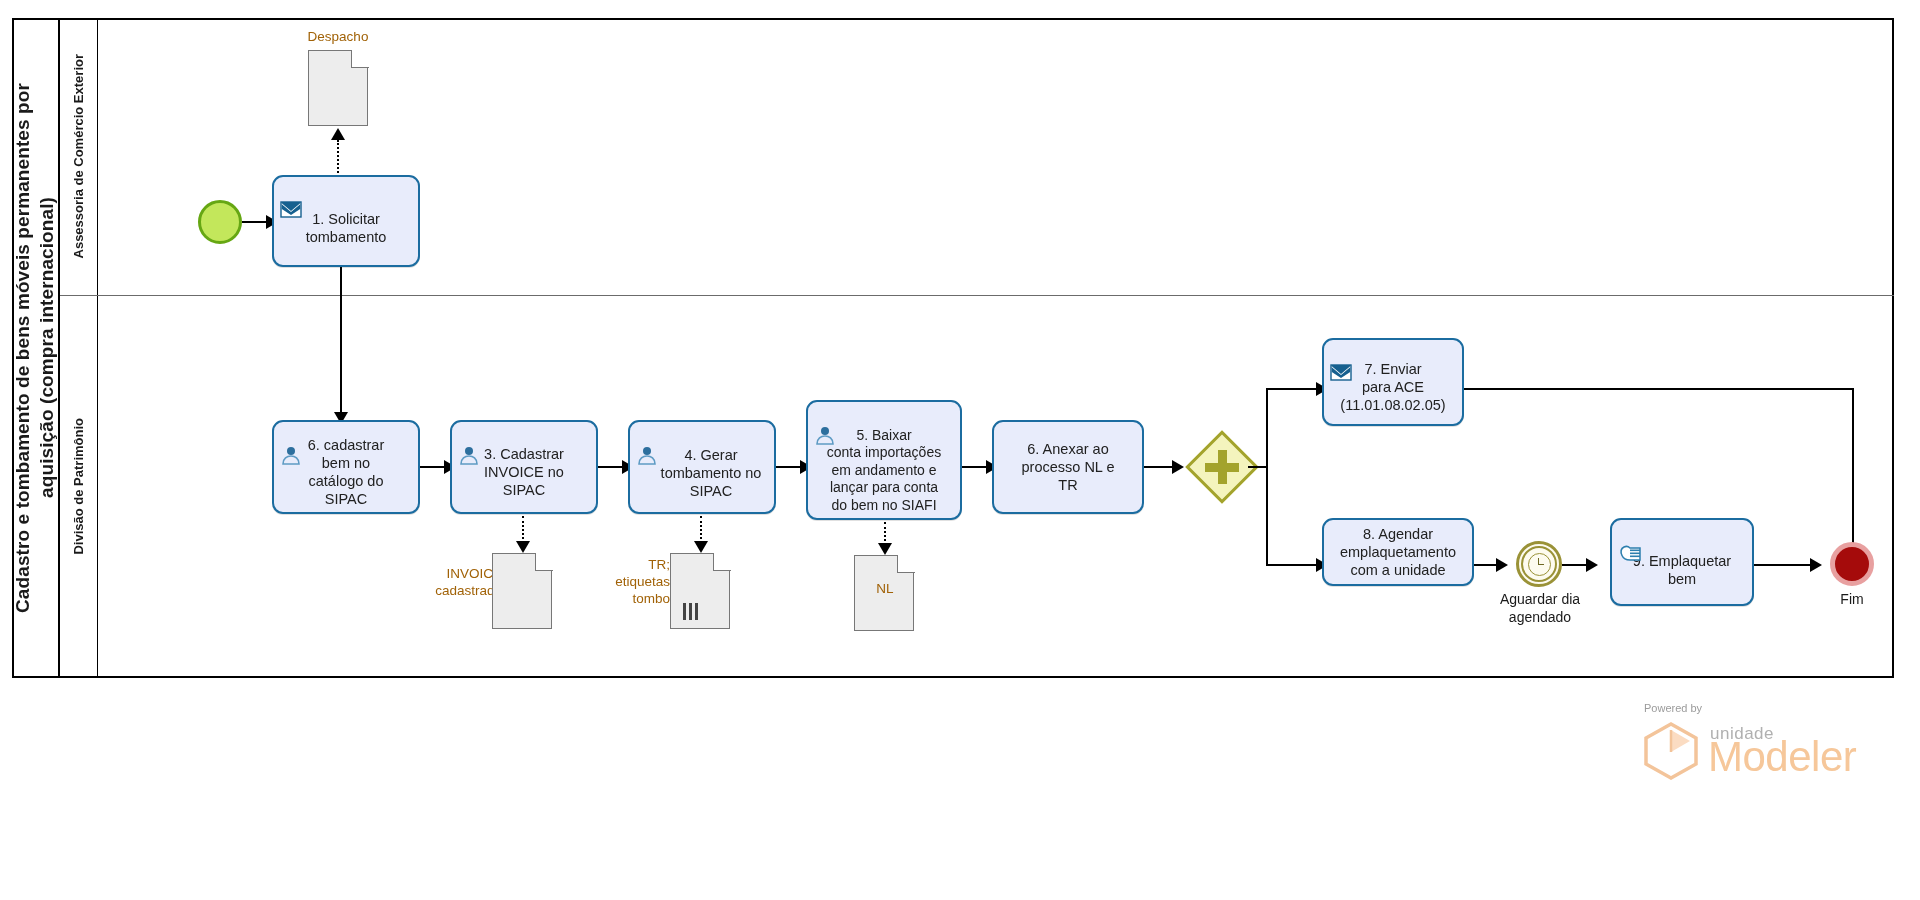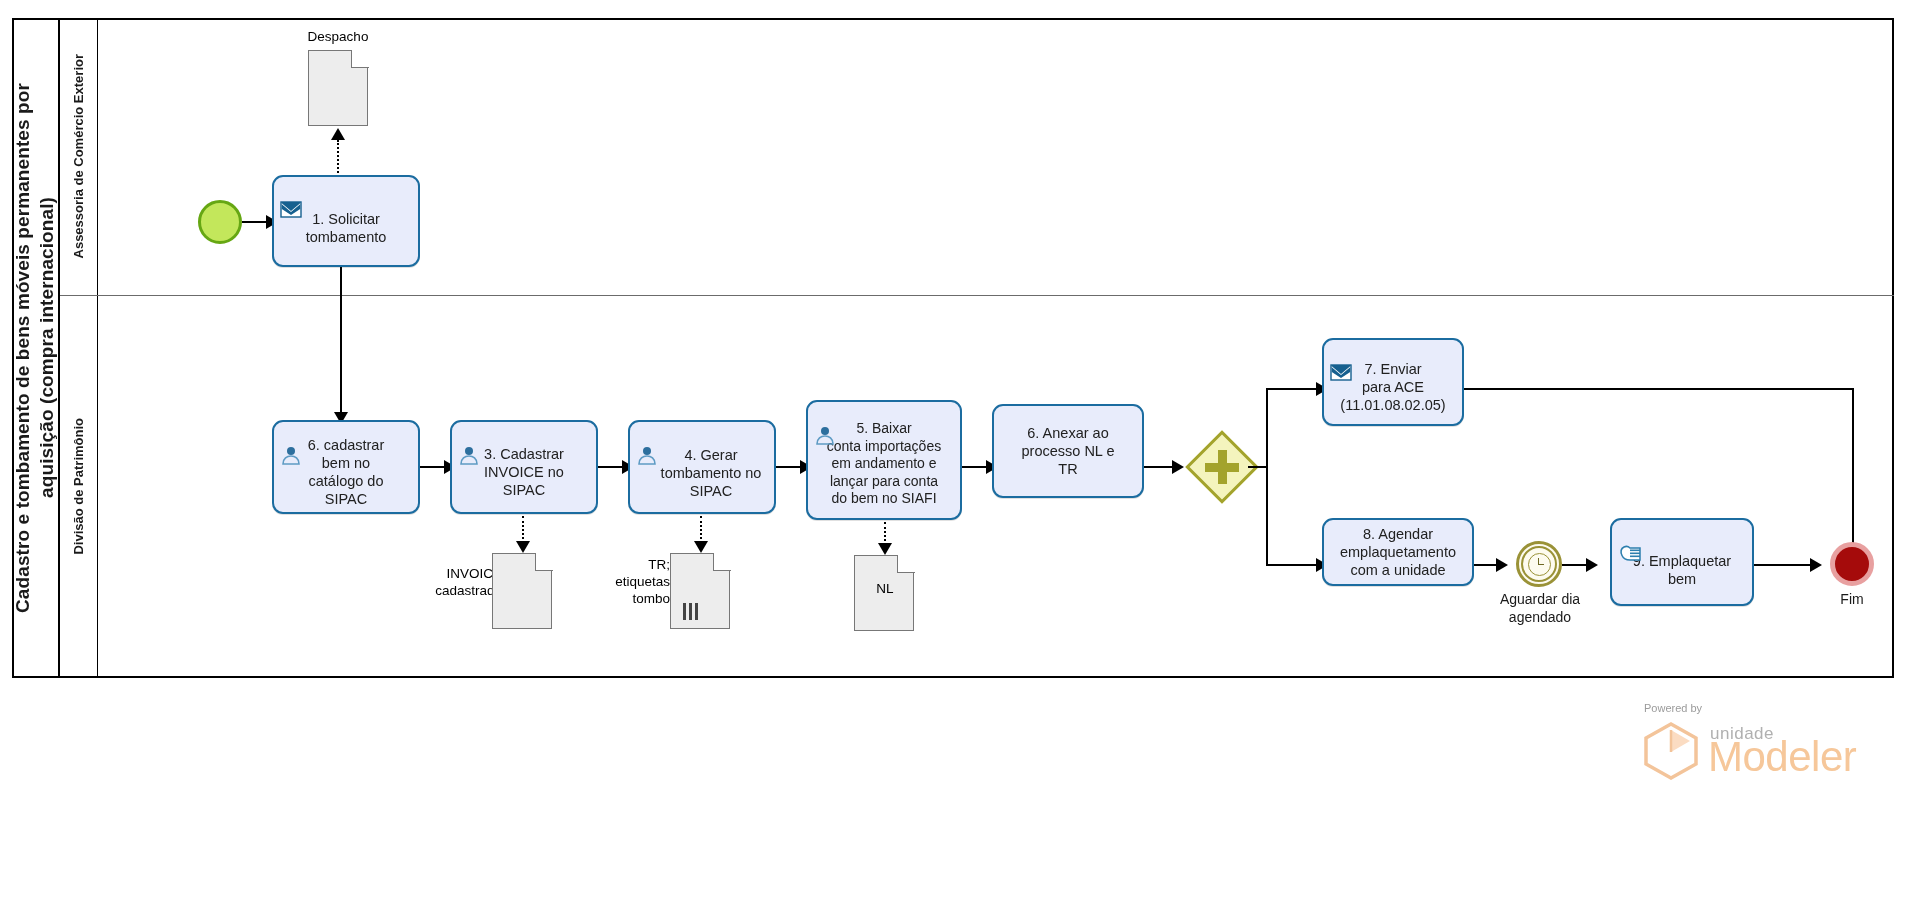--- a/index.html
+++ b/index.html
@@ -54,21 +54,21 @@
   .gw-plus-v{position:absolute;width:9px;height:34px;background:#a3a32c;}
 
   
   .doc{position:absolute;width:60px;height:76px;background:#ededed;
        border:1.5px solid #777;box-sizing:border-box;}
   .doc .fold{position:absolute;right:-1.5px;top:-1.5px;width:17px;height:17px;
        background:#fff;border-left:1.5px solid #777;border-bottom:1.5px solid #777;}
   .doc .fold:after{content:"";position:absolute;left:-1.5px;top:-1.5px;width:0;height:0;
        border-top:17px solid #ededed;border-right:17px solid transparent;display:none;}
   .doc-label{position:absolute;font-size:13.5px;line-height:17px;text-align:center;
-       white-space:pre-line;color:#000000;}
+       white-space:pre-line;color:#a16207;}
   .bars{position:absolute;left:12px;bottom:8px;display:flex;gap:3px;}
   .bars i{display:block;width:3px;height:17px;background:#444;}
 
   
   .ln{position:absolute;background:#000;}
   .ln.h{height:2px;}
   .ln.v{width:2px;}
   .dln{position:absolute;}
   .dln.v{width:0;border-left:2.5px dotted #000;}
   .arw{position:absolute;width:0;height:0;}
@@ -181,41 +181,41 @@
 tombamento no
 SIPAC</span>
   </div>
 
   <div class="dln v" style="left:700px;top:516px;height:27px;"></div>
   <div class="arw d" style="left:694px;top:541px;"></div>
 
   <div class="ln h" style="left:776px;top:466px;width:26px;"></div>
   <div class="arw r" style="left:800px;top:460px;"></div>
 
-  <div class="task" style="left:806px;top:400px;width:156px;height:120px;font-size:14px;line-height:17.5px;">
+  <div class="task" style="left:806px;top:400px;width:156px;height:120px;font-size:14px;line-height:17.5px;align-items:flex-end;">
     <span class="t-ico">
       <svg width="22" height="20" viewBox="0 0 22 20">
         <circle cx="11" cy="6" r="4" fill="#2d6f9e"></circle>
         <path d="M3 19 C3 13.5 7 11 11 11 C15 11 19 13.5 19 19 Z" fill="none" stroke="#5e9bc4" stroke-width="1.6"></path>
       </svg>
     </span>
     <span style="padding-top:8px">5. Baixar
 conta importações
 em andamento e
 lançar para conta
 do bem no SIAFI</span>
   </div>
 
   <div class="dln v" style="left:884px;top:522px;height:23px;"></div>
   <div class="arw d" style="left:878px;top:543px;"></div>
 
   <div class="ln h" style="left:962px;top:466px;width:26px;"></div>
   <div class="arw r" style="left:986px;top:460px;"></div>
 
-  <div class="task" style="left:992px;top:404px;width:152px;height:94px;">
+  <div class="task" style="left:992px;top:420px;width:152px;height:94px;">
     <span>6. Anexar ao
 processo NL e
 TR</span>
   </div>
 
   <div class="ln h" style="left:1144px;top:466px;width:30px;"></div>
   <div class="arw r" style="left:1172px;top:460px;"></div>
 
   <div class="gw" style="left:1196px;top:441px;"></div>
   <div class="gw-plus-h" style="left:1205px;top:462.5px;"></div>

